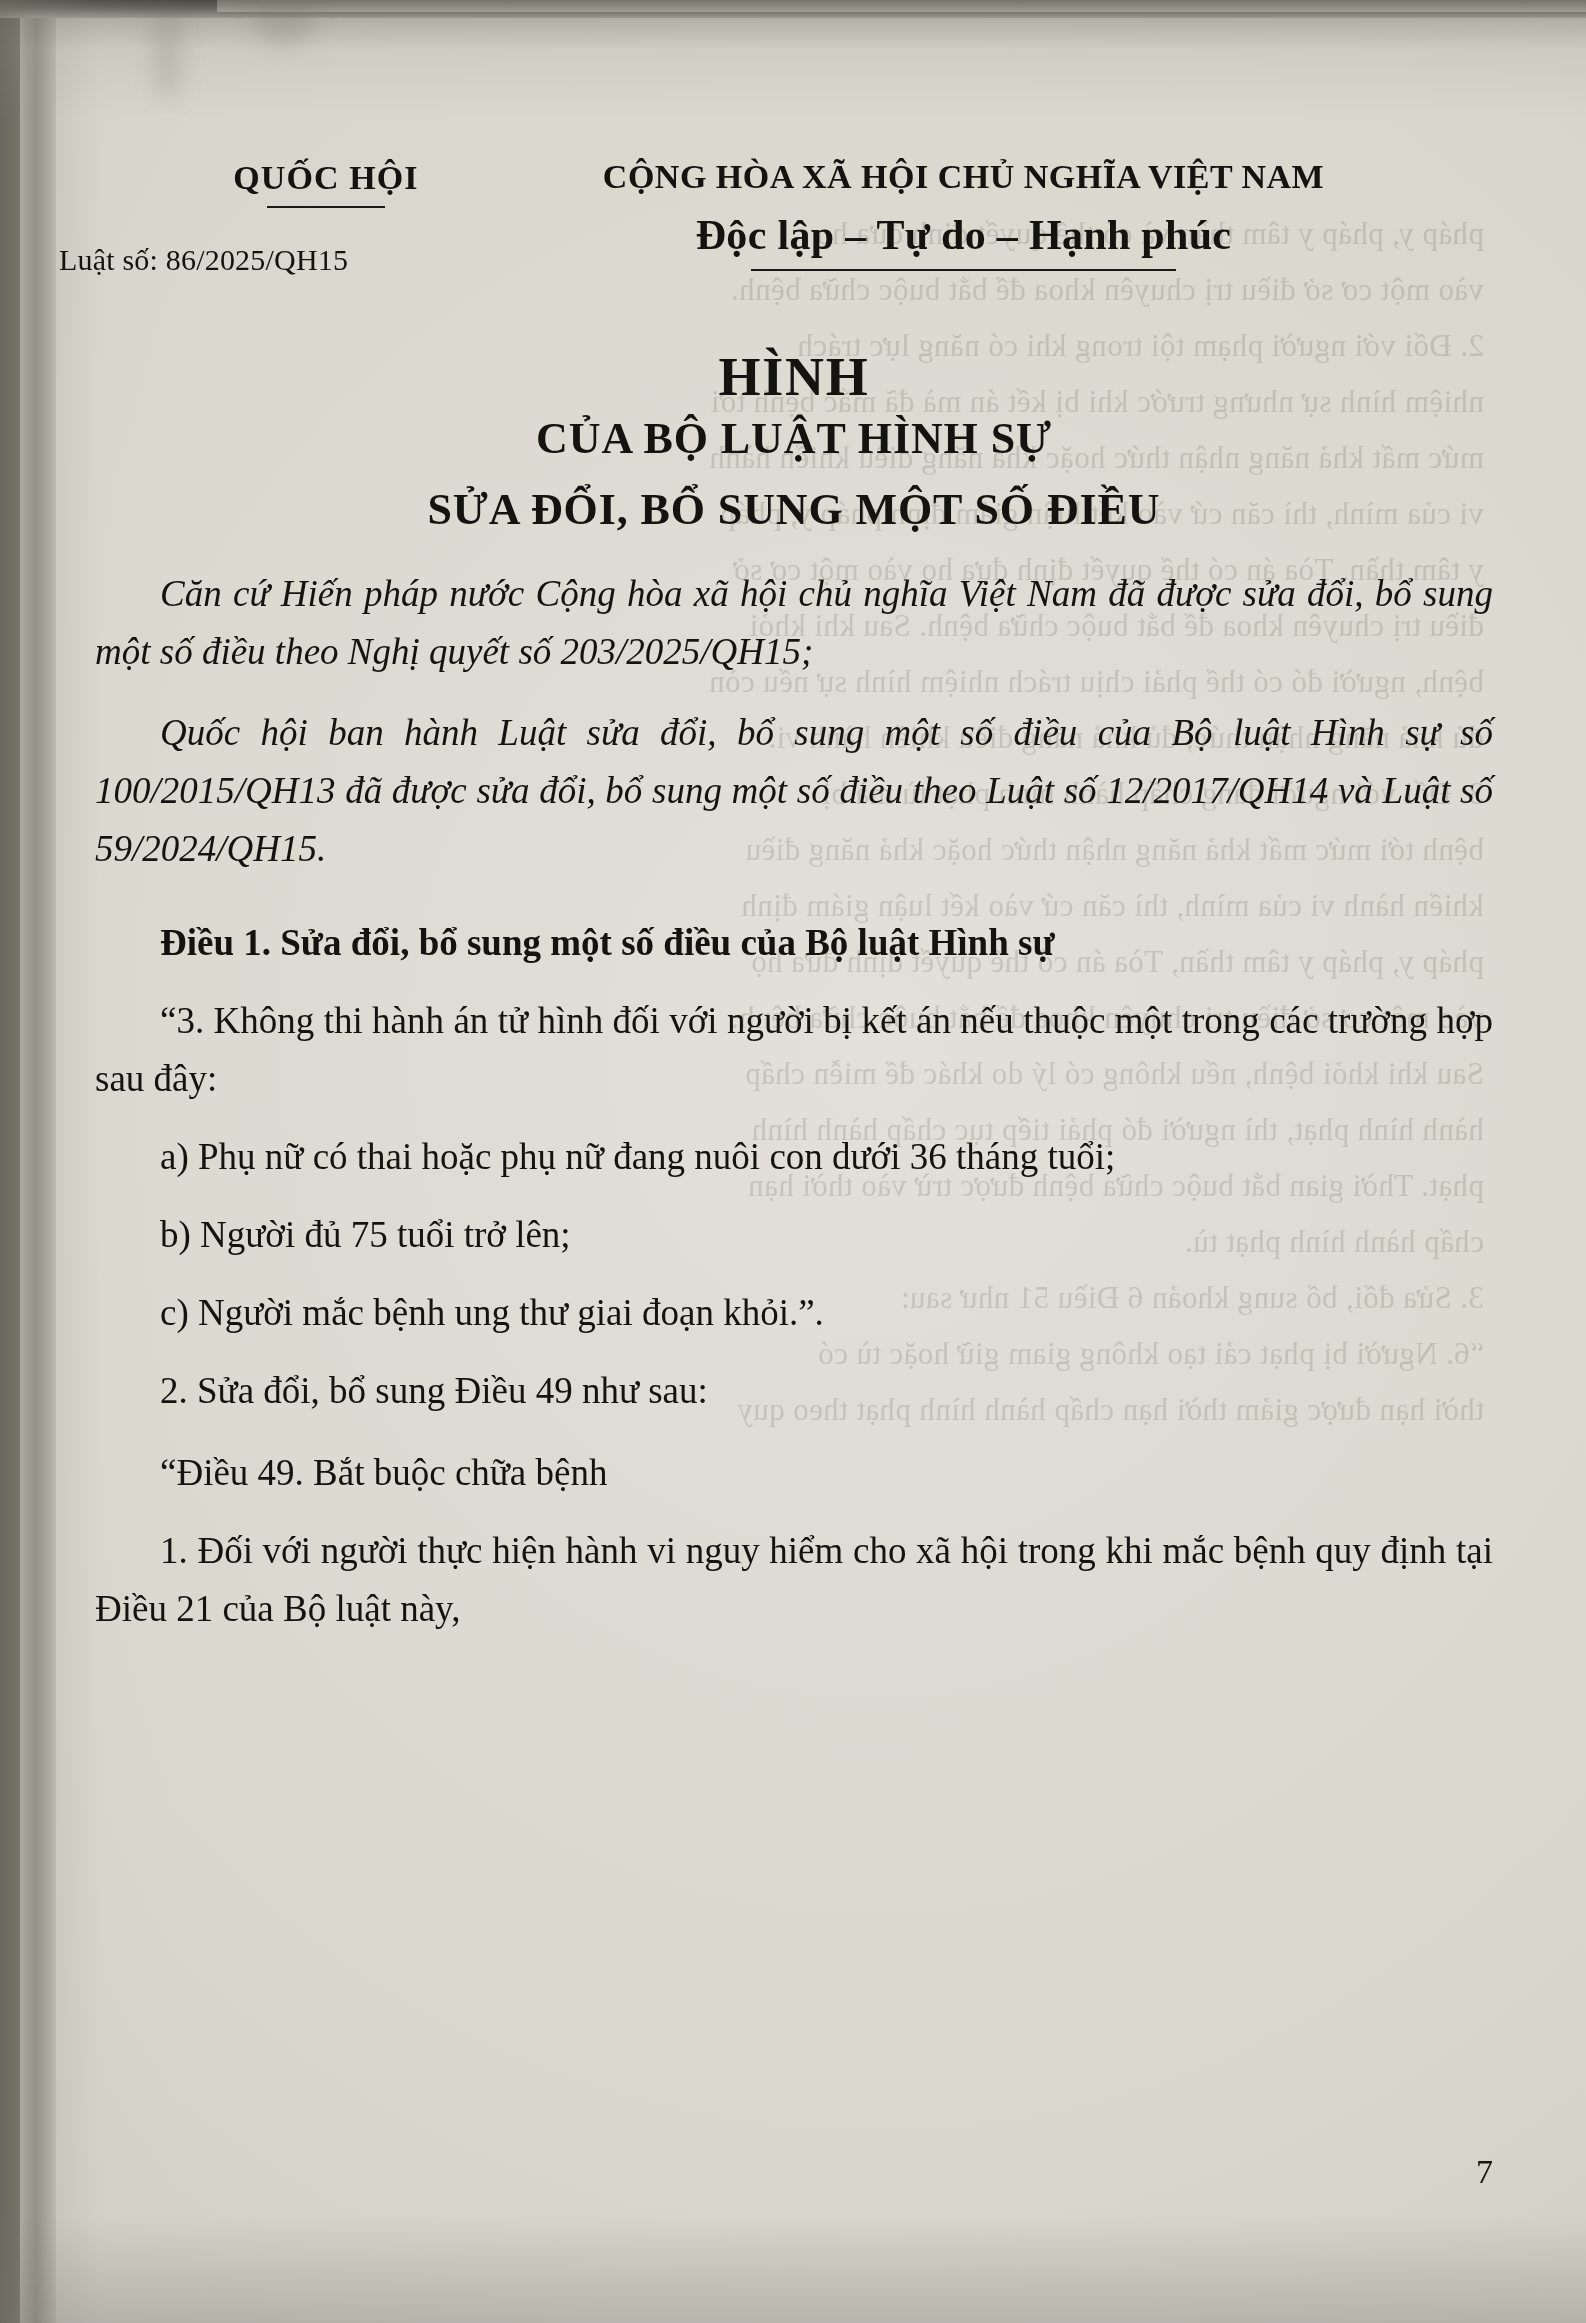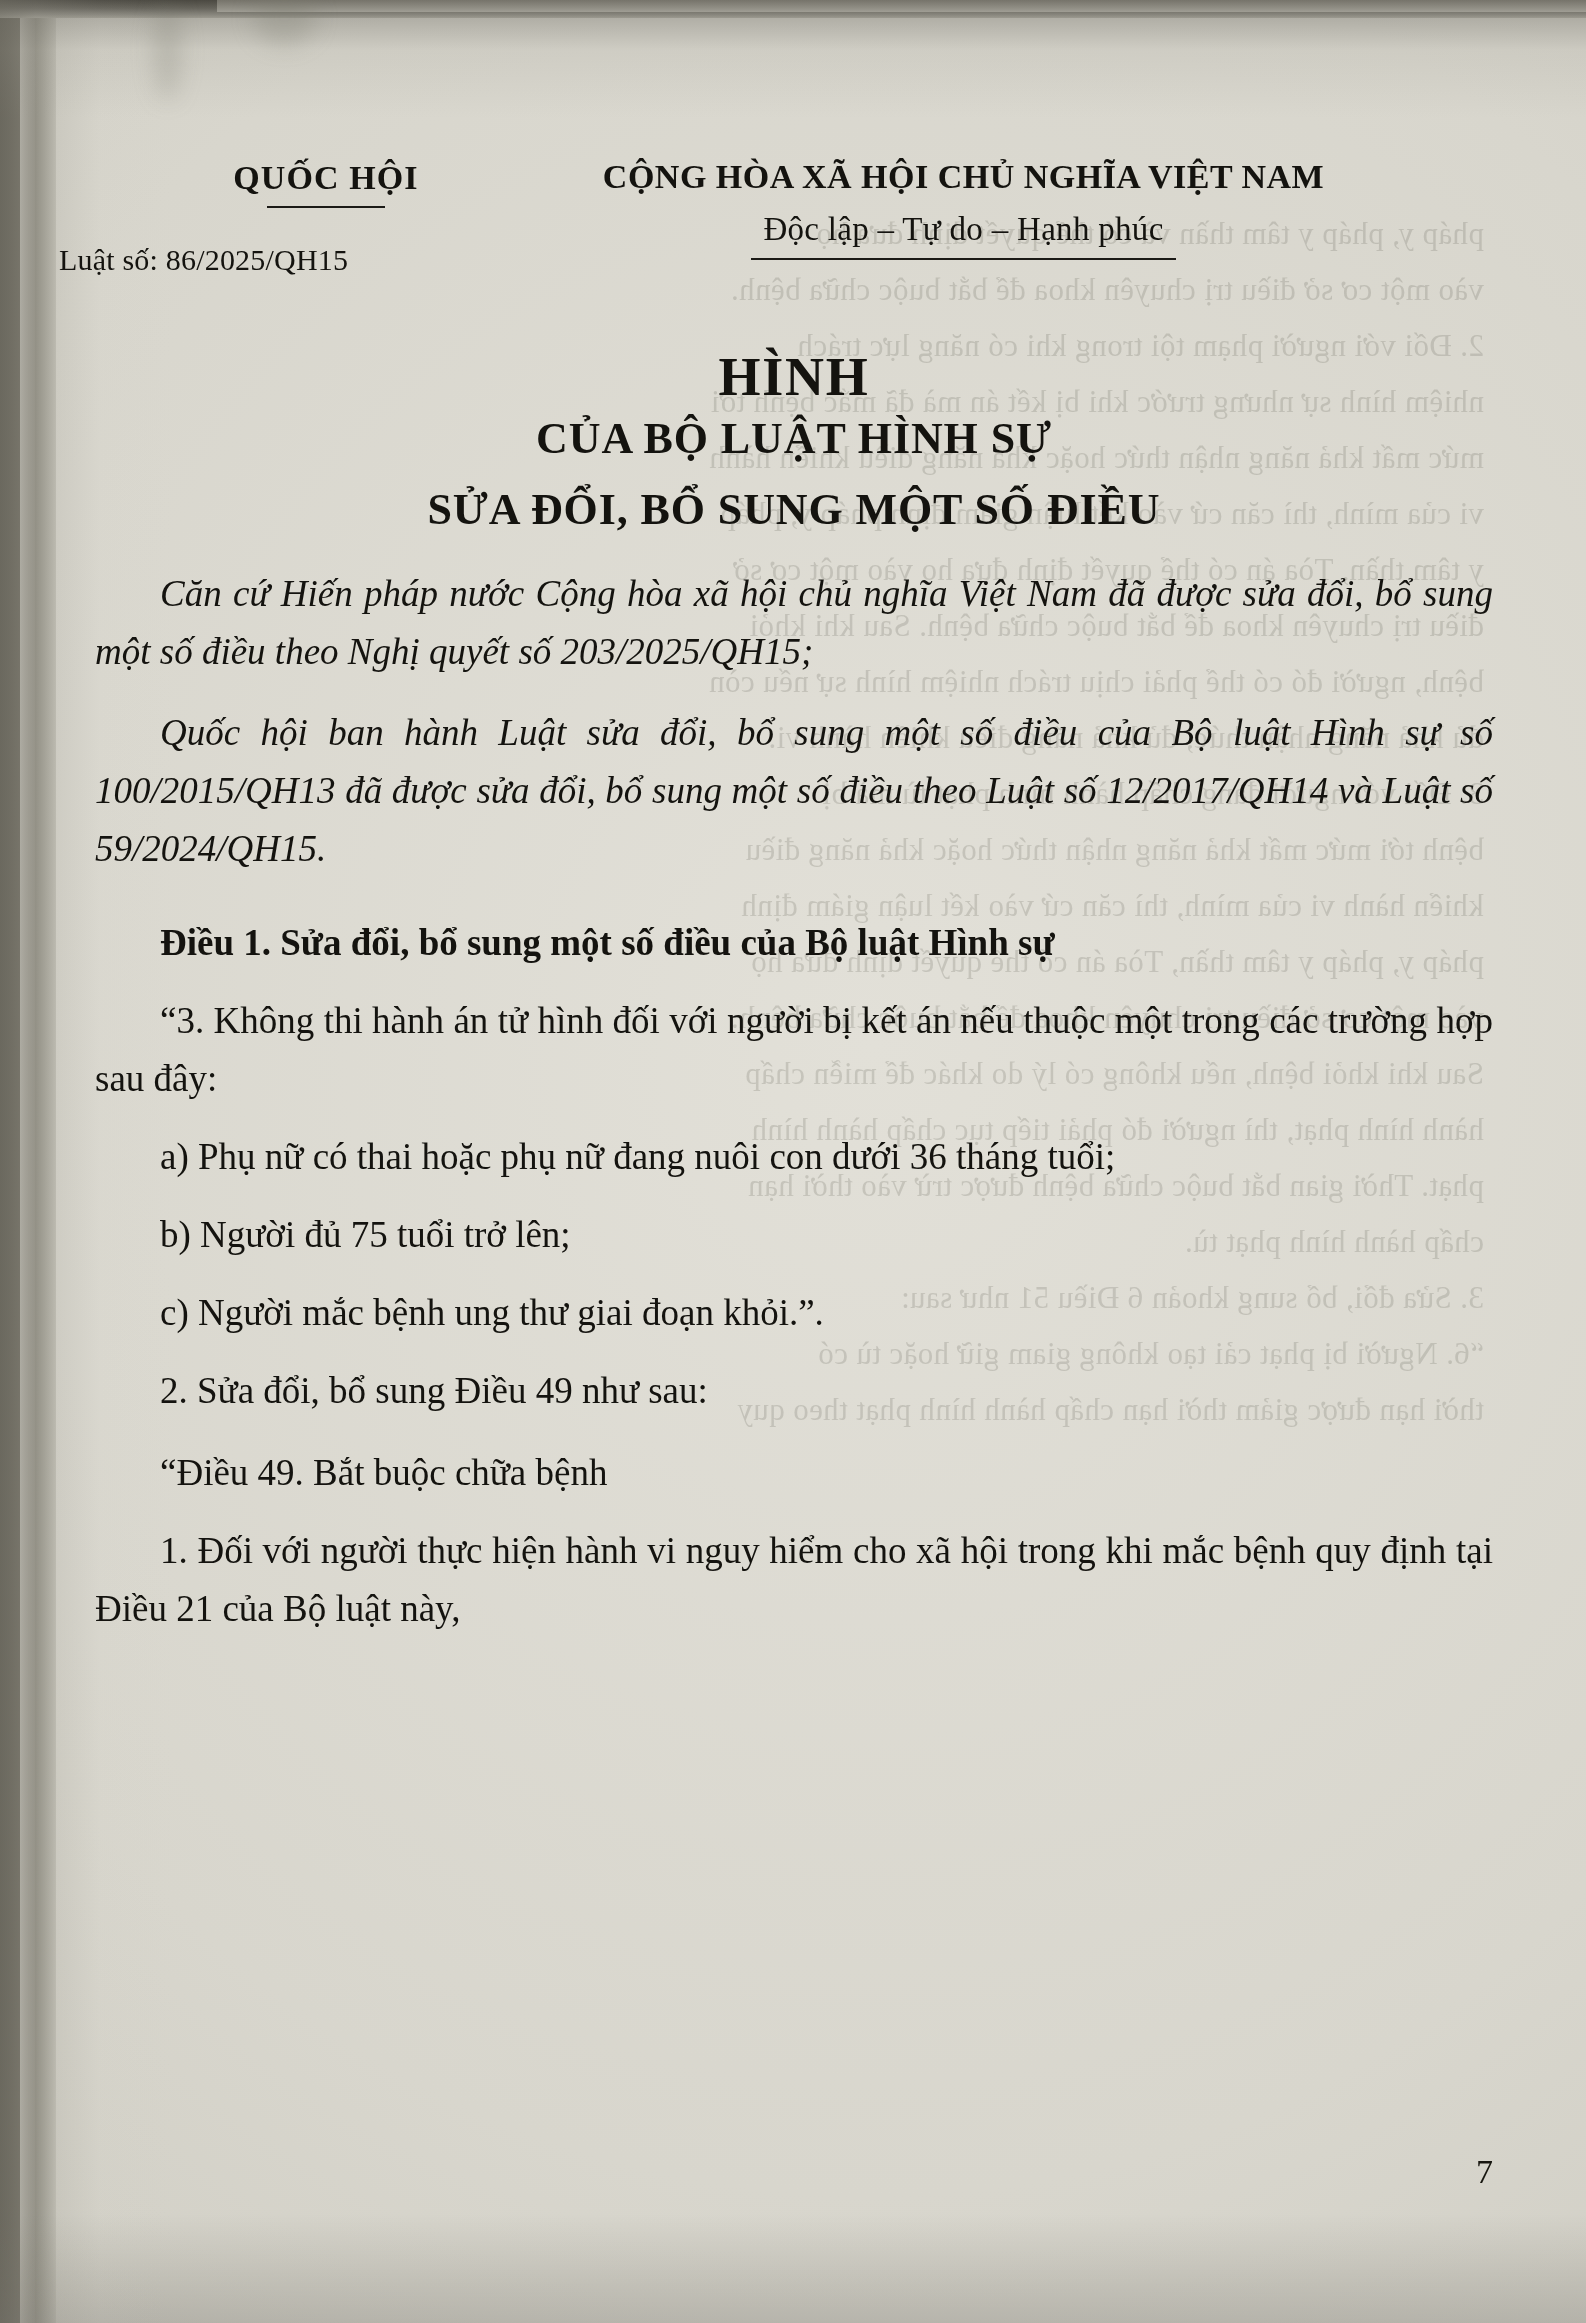--- a/index.html
+++ b/index.html
@@ -127,22 +127,22 @@
     top: 22px;
     width: 1013px;
     text-align: center;
   }
   .mh-right .nation {
     font-size: 34px;
     font-weight: bold;
     letter-spacing: 0.5px;
   }
   .mh-right .motto {
-    font-size: 33px;
-    font-weight: normal;
+    font-size: 42px;
+    font-weight: bold;
     margin-top: 14.5px;
     letter-spacing: 0.3px;
   }
   .mh-right .rule2 {
     width: 425px;
     height: 2.7px;
     background: #1b1a16;
     margin: 10px auto 0 auto;
   }
 

